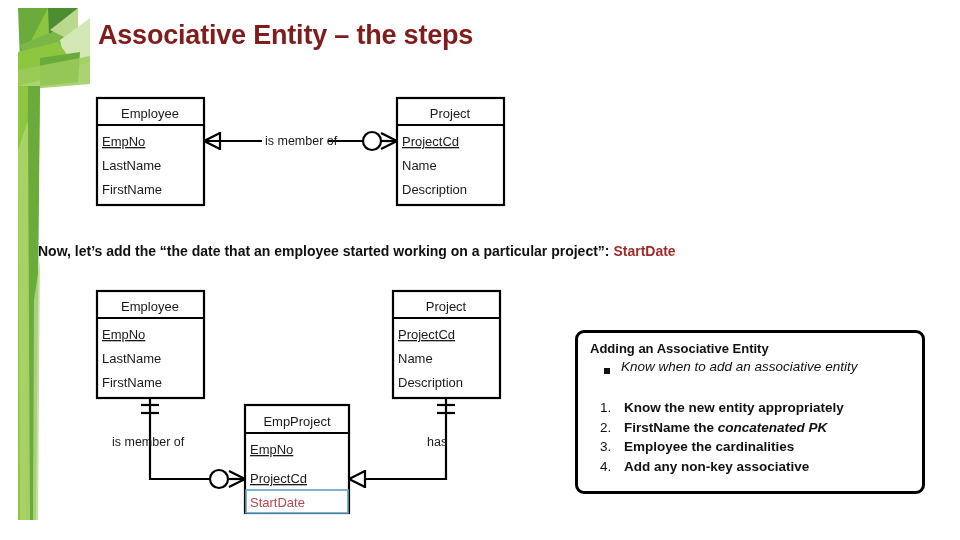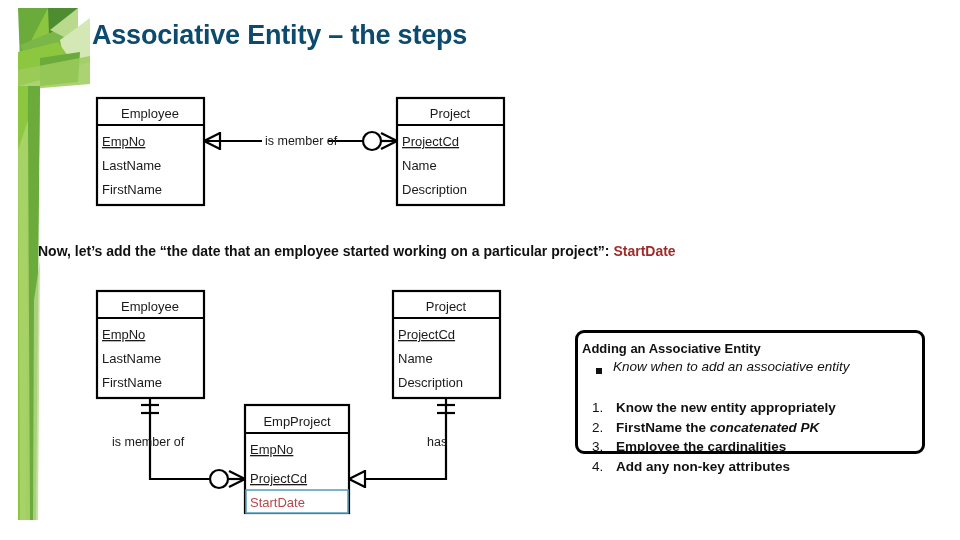--- a/index.html
+++ b/index.html
@@ -22,25 +22,25 @@
   #left-deco {
     position: absolute;
     left: 0; top: 0;
     width: 90px; height: 540px;
     pointer-events: none;
   }
 
   
   #page-title {
     position: absolute;
-    left: 92px;
+    left: 98px;
     top: 20px;
     font-size: 27px;
     font-weight: bold;
-    color: #0c4a6e;
+    color: #7f1d1d;
     letter-spacing: -0.2px;
     white-space: nowrap;
   }
 
   
   #caption {
     position: absolute;
     left: 38px;
     top: 243px;
     font-size: 14px;
@@ -77,26 +77,26 @@
   .er-attr-hl { fill: #b5474d; }
   .hl-box { fill: #ffffff; stroke: #5ba3c0; stroke-width: 1.6; }
   .circle-sym { fill: #ffffff; stroke: #000000; stroke-width: 2.2; }
 
   
   #callout {
     position: absolute;
     left: 575px;
     top: 330px;
     width: 350px;
-    height: 124px;
+    height: 164px;
     border: 3px solid #000000;
     border-radius: 9px;
     background: #ffffff;
     box-sizing: border-box;
-    padding: 8px 10px 0 4px;
+    padding: 8px 10px 0 12px;
   }
   #callout-heading {
     font-size: 13px;
     font-weight: bold;
     color: #111111;
     margin: 0 0 2px 0;
   }
   .callout-bullet-row {
     display: flex;
     align-items: center;
@@ -269,18 +269,18 @@
       <li>
         <span class="num">2.</span>
         <span class="txt"><span>FirstName the </span><span class="ital">concatenated PK</span></span>
       </li>
       <li>
         <span class="num">3.</span>
         <span class="txt"><span>Employee the cardinalities</span></span>
       </li>
       <li>
         <span class="num">4.</span>
-        <span class="txt"><span>Add any non-key attributes</span></span>
+        <span class="txt"><span>Add any non-key associative</span></span>
       </li>
     </ol>
   </div>
 
 </div>
 
 </body></html>

